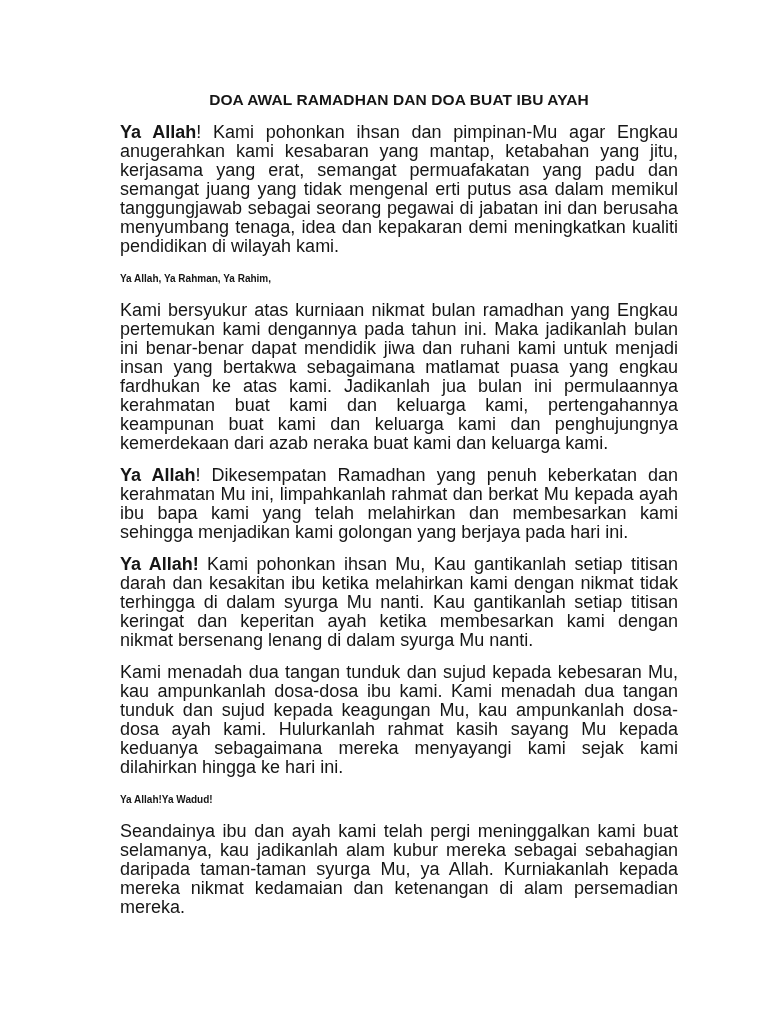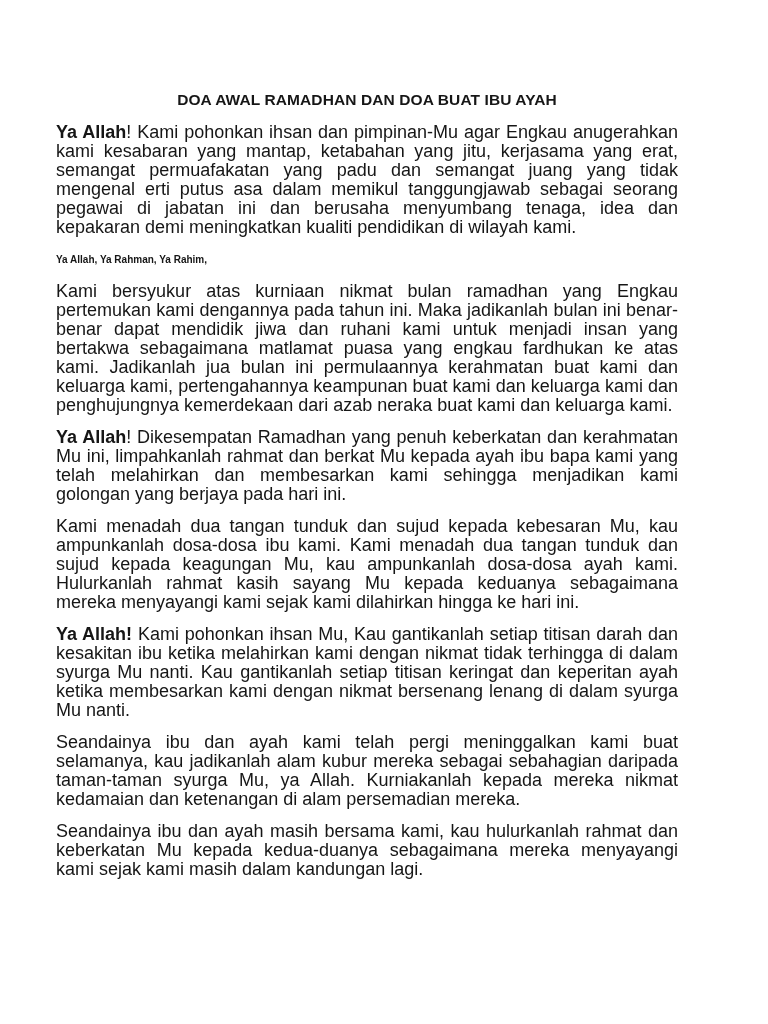--- a/index.html
+++ b/index.html
@@ -7,21 +7,21 @@
   body {
     width: 768px;
     height: 1024px;
     font-family: "Liberation Sans", sans-serif;
     color: #161616;
   }
   .page {
     width: 768px;
     height: 1024px;
     background: #ffffff;
-    padding: 90px 90px 0 56px;
+    padding: 90px 90px 0 120px;
     overflow: hidden;
   }
   .doc-title {
     font-size: 15.5px;
     font-weight: bold;
     text-align: center;
     line-height: 19px;
     margin-bottom: 14px;
     letter-spacing: 0.1px;
   }
@@ -48,22 +48,22 @@
   <h1 class="doc-title">DOA AWAL RAMADHAN DAN DOA BUAT IBU AYAH</h1>
 
   <p class="para"><span class="lead-bold">Ya Allah</span><span>! Kami pohonkan ihsan dan pimpinan-Mu agar Engkau anugerahkan kami kesabaran yang mantap, ketabahan yang jitu, kerjasama yang erat, semangat permuafakatan yang padu dan semangat juang yang tidak mengenal erti putus asa dalam memikul tanggungjawab sebagai seorang pegawai di jabatan ini dan berusaha menyumbang tenaga, idea dan kepakaran demi meningkatkan kualiti pendidikan di wilayah kami.</span></p>
 
   <p class="heading">Ya Allah, Ya Rahman, Ya Rahim,</p>
 
   <p class="para">Kami bersyukur atas kurniaan nikmat bulan ramadhan yang Engkau pertemukan kami dengannya pada tahun ini. Maka jadikanlah bulan ini benar-benar dapat mendidik jiwa dan ruhani kami untuk menjadi insan yang bertakwa sebagaimana matlamat puasa yang engkau fardhukan ke atas kami. Jadikanlah jua bulan ini permulaannya kerahmatan buat kami dan keluarga kami, pertengahannya keampunan buat kami dan keluarga kami dan penghujungnya kemerdekaan dari azab neraka buat kami dan keluarga kami.</p>
 
   <p class="para"><span class="lead-bold">Ya Allah</span><span>! Dikesempatan Ramadhan yang penuh keberkatan dan kerahmatan Mu ini, limpahkanlah rahmat dan berkat Mu kepada ayah ibu bapa kami yang telah melahirkan dan membesarkan kami sehingga menjadikan kami golongan yang berjaya pada hari ini.</span></p>
 
+  <p class="para"><span class="lead-bold">Ya Allah!</span><span> Kami pohonkan ihsan Mu, Kau gantikanlah setiap titisan darah dan kesakitan ibu ketika melahirkan kami dengan nikmat tidak terhingga di dalam syurga Mu nanti. Kau gantikanlah setiap titisan keringat dan keperitan ayah ketika membesarkan kami dengan nikmat bersenang lenang di dalam syurga Mu nanti.</span></p>
+
   <p class="para">Kami menadah dua tangan tunduk dan sujud kepada kebesaran Mu, kau ampunkanlah dosa-dosa ibu kami. Kami menadah dua tangan tunduk dan sujud kepada keagungan Mu, kau ampunkanlah dosa-dosa ayah kami. Hulurkanlah rahmat kasih sayang Mu kepada keduanya sebagaimana mereka menyayangi kami sejak kami dilahirkan hingga ke hari ini.</p>
 
-  <p class="para"><span class="lead-bold">Ya Allah!</span><span> Kami pohonkan ihsan Mu, Kau gantikanlah setiap titisan darah dan kesakitan ibu ketika melahirkan kami dengan nikmat tidak terhingga di dalam syurga Mu nanti. Kau gantikanlah setiap titisan keringat dan keperitan ayah ketika membesarkan kami dengan nikmat bersenang lenang di dalam syurga Mu nanti.</span></p>
-
+  <p class="heading">Ya Allah!Ya Wadud!</p>
 
   <p class="para">Seandainya ibu dan ayah kami telah pergi meninggalkan kami buat selamanya, kau jadikanlah alam kubur mereka sebagai sebahagian daripada taman-taman syurga Mu, ya Allah. Kurniakanlah kepada mereka nikmat kedamaian dan ketenangan di alam persemadian mereka.</p>
 
-  <p class="para">Seandainya ibu dan ayah masih bersama kami, kau hulurkanlah rahmat dan keberkatan Mu kepada kedua-duanya sebagaimana mereka menyayangi kami sejak kami masih dalam kandungan lagi.</p>
 
 </div>
 
 </body></html>

